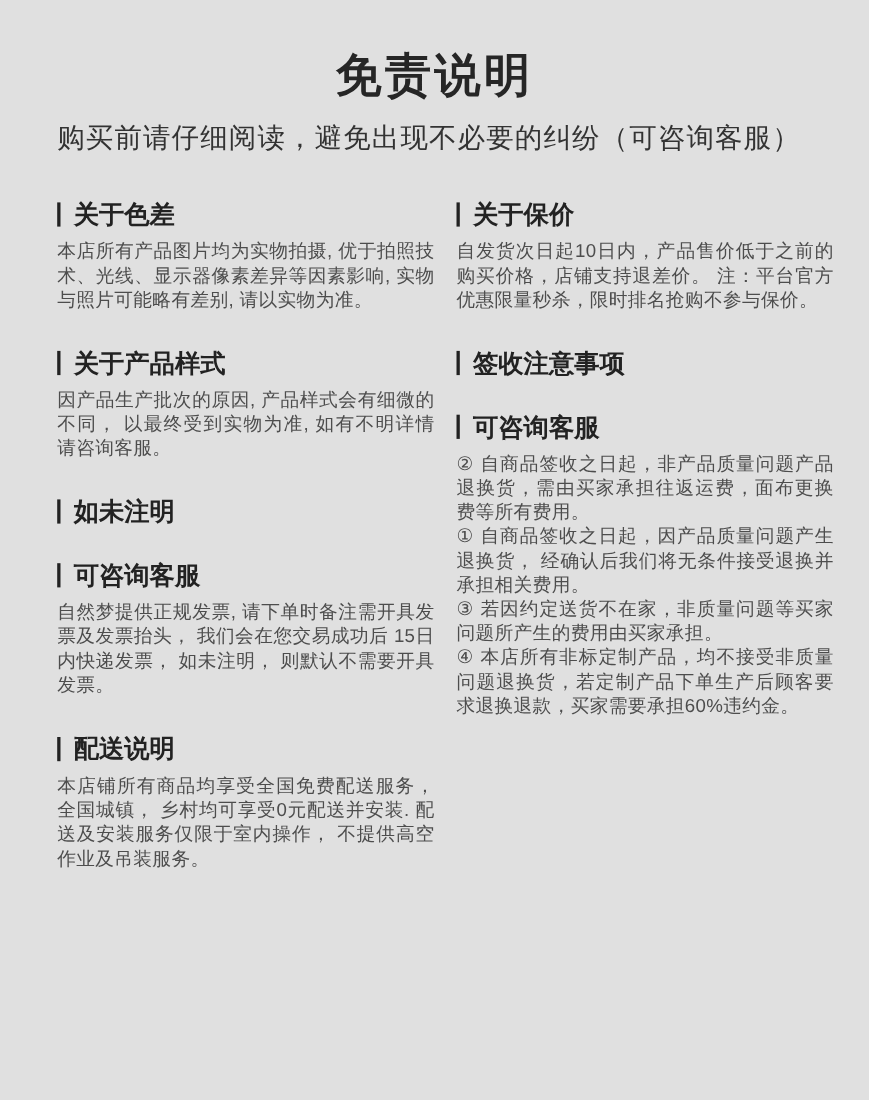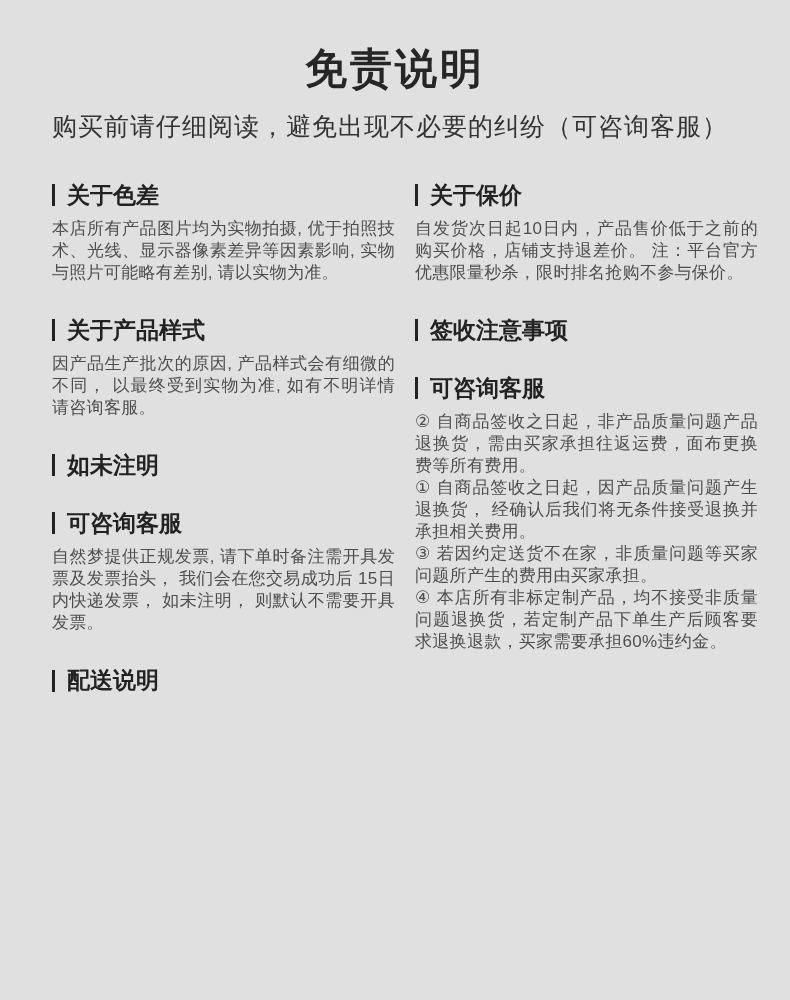--- a/index.html
+++ b/index.html
@@ -122,20 +122,23 @@
         <div class="sec-body">
           <p>自然梦提供正规发票, 请下单时备注需开具发票及发票抬头， 我们会在您交易成功后 15日内快递发票， 如未注明， 则默认不需要开具发票。</p>
         </div>
       </section>
 
       <section class="sec">
         <h2 class="sec-title">
           <span class="bar"></span>
           <span>配送说明</span>
         </h2>
+        <div class="sec-body">
+          <p>本店铺所有商品均享受全国免费配送服务， 全国城镇， 乡村均可享受0元配送并安装. 配送及安装服务仅限于室内操作， 不提供高空作业及吊装服务。</p>
+        </div>
       </section>
 
     </div>
 
     <div class="col">
 
       <section class="sec">
         <h2 class="sec-title">
           <span class="bar"></span>
           <span>关于保价</span>

